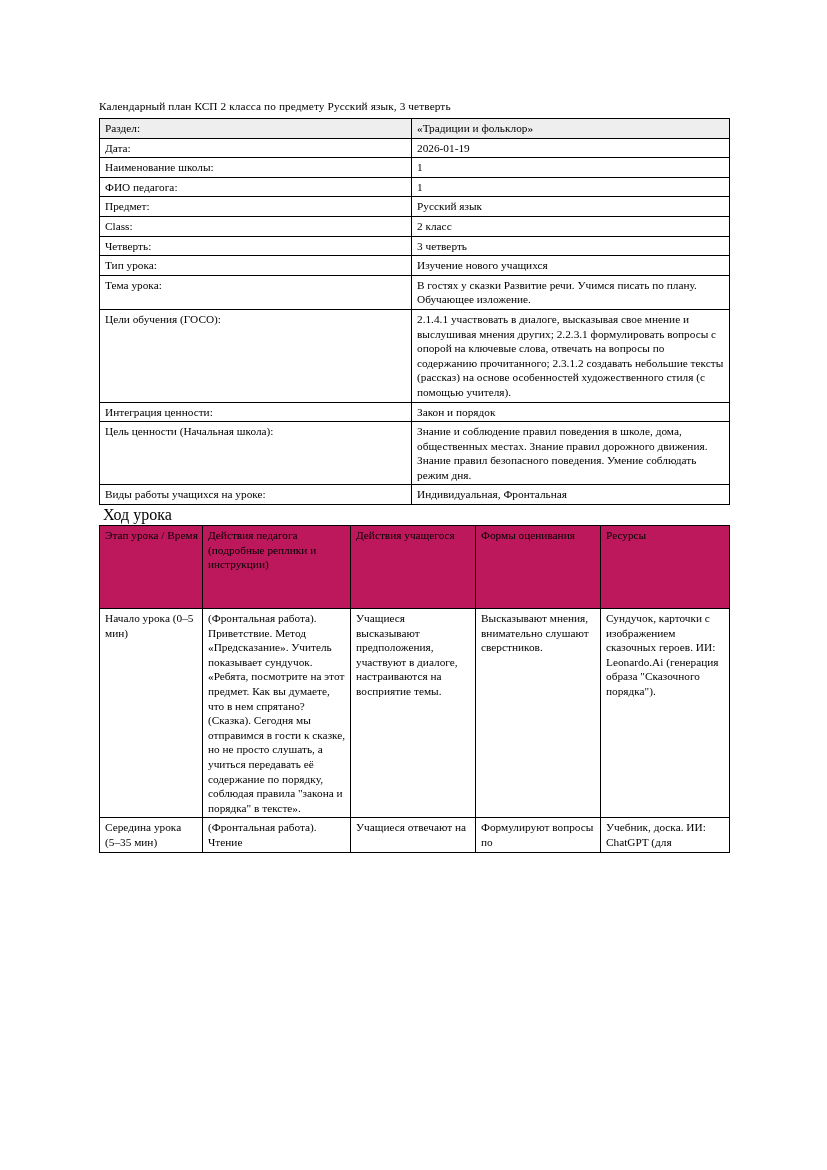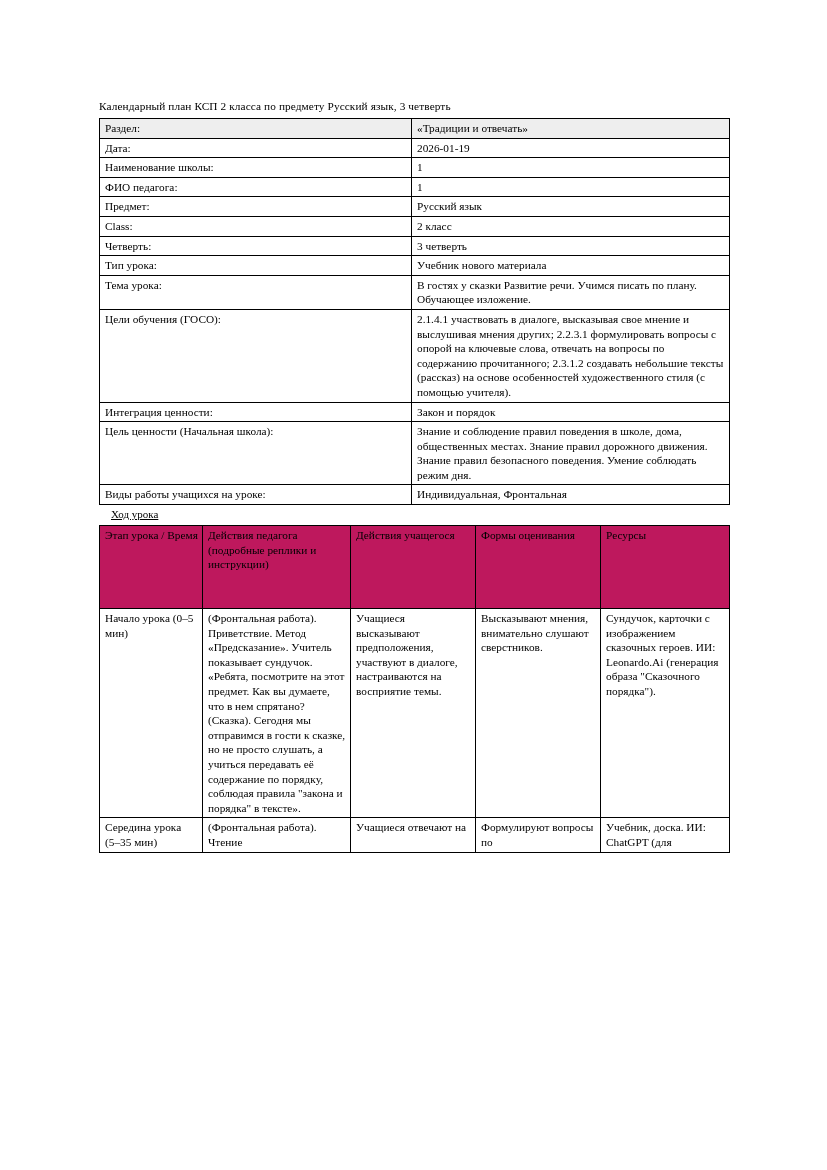--- a/index.html
+++ b/index.html
@@ -28,24 +28,23 @@
     top: 99px;
     width: 630px;
   }
   .doc-title {
     font-size: 11.3px;
     line-height: 15px;
     margin: 0 0 4px 0;
     letter-spacing: 0.1px;
   }
   .section-label {
-    font-size: 11px;
+    font-size: 16px;
     line-height: 15px;
-    margin: 2px 0 3px 12px;
-    text-decoration: underline;
+    margin: 2px 0 3px 4px;
   }
 
   table.doc-table {
     border-collapse: collapse;
     table-layout: fixed;
     width: 630px;
     margin: 0;
   }
   table.doc-table td,
   table.doc-table th {
@@ -83,21 +82,21 @@
     <p class="doc-title">Календарный план КСП 2 класса по предмету Русский язык, 3 четверть</p>
 
     <table class="doc-table" id="info-table">
       <colgroup>
         <col class="c-label">
         <col class="c-value">
       </colgroup>
       <tbody>
         <tr class="shaded">
           <td>Раздел:</td>
-          <td>«Традиции и отвечать»</td>
+          <td>«Традиции и фольклор»</td>
         </tr>
         <tr>
           <td>Дата:</td>
           <td>2026-01-19</td>
         </tr>
         <tr>
           <td>Наименование школы:</td>
           <td>1</td>
         </tr>
         <tr>
@@ -111,21 +110,21 @@
         <tr>
           <td>Class:</td>
           <td>2 класс</td>
         </tr>
         <tr>
           <td>Четверть:</td>
           <td>3 четверть</td>
         </tr>
         <tr>
           <td>Тип урока:</td>
-          <td>Учебник нового материала</td>
+          <td>Изучение нового учащихся</td>
         </tr>
         <tr>
           <td>Тема урока:</td>
           <td>В гостях у сказки Развитие речи. Учимся писать по плану. Обучающее изложение.</td>
         </tr>
         <tr>
           <td>Цели обучения (ГОСО):</td>
           <td>2.1.4.1 участвовать в диалоге, высказывая свое мнение и выслушивая мнения других; 2.2.3.1 формулировать вопросы с опорой на ключевые слова, отвечать на вопросы по содержанию прочитанного; 2.3.1.2 создавать небольшие тексты (рассказ) на основе особенностей художественного стиля (с помощью учителя).</td>
         </tr>
         <tr>

